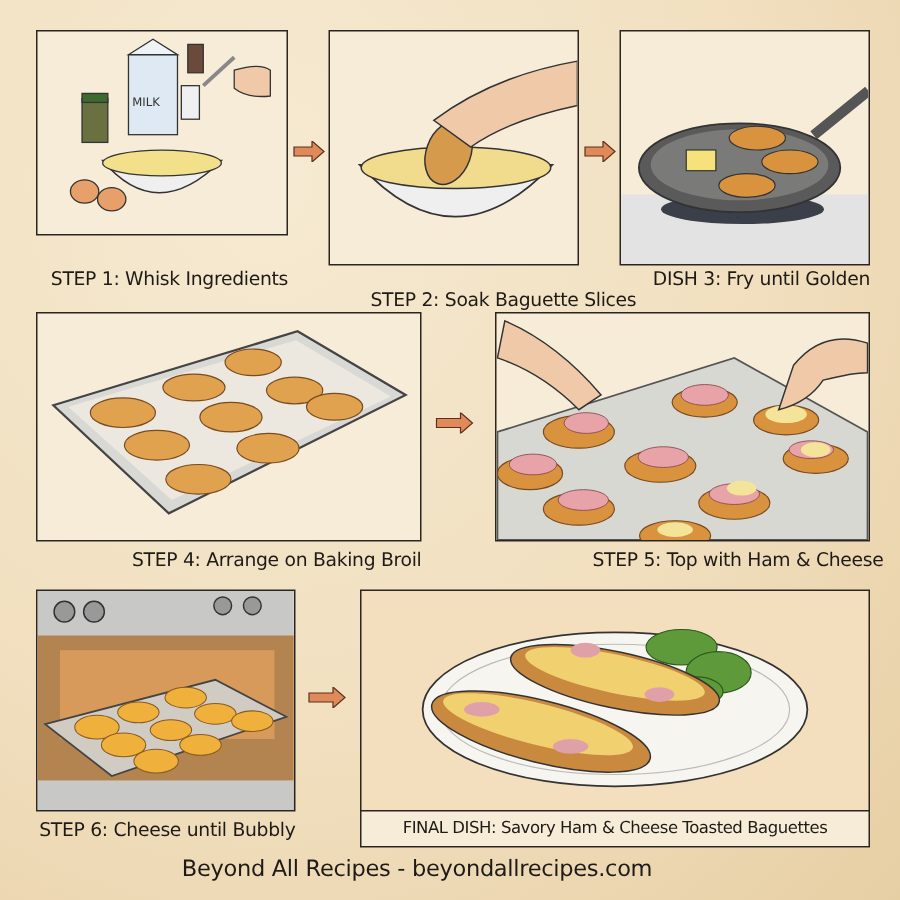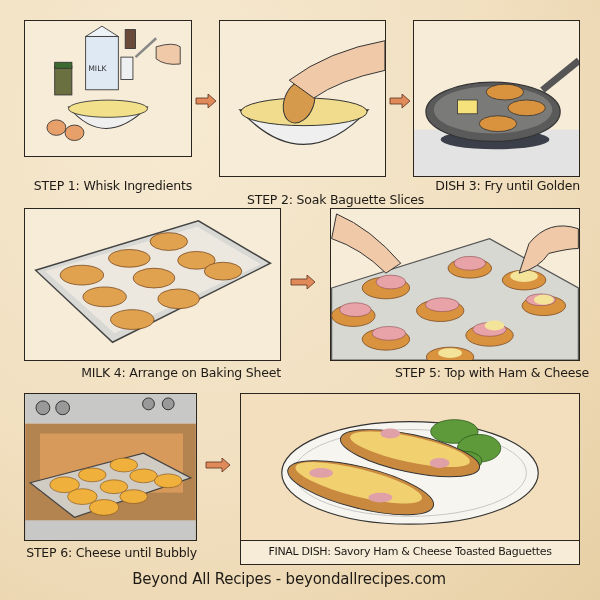--- a/index.html
+++ b/index.html
@@ -3,21 +3,21 @@
 <meta charset="utf-8">
 <style>
   html,body{margin:0;padding:0;}
   body{width:600px;height:600px;overflow:hidden;position:relative;
     background:radial-gradient(ellipse at 30% 20%,#f6ead2 0%,#f1dfbf 55%,#e7cfa4 100%);
     font-family:"DejaVu Sans",sans-serif;color:#1e1a16;}
   .panel{position:absolute;border:1.6px solid #2b2520;background:#f7ecd8;box-sizing:border-box;overflow:hidden;}
   .panel svg{position:absolute;left:0;top:0;width:100%;height:100%;}
   .caption{position:absolute;font-size:12.5px;letter-spacing:-0.2px;text-align:right;white-space:nowrap;}
   .arrow{position:absolute;width:22px;height:14px;}
-  .footer{position:absolute;left:0;width:556px;top:570px;text-align:center;font-size:15px;letter-spacing:-0.2px;margin-left:11px;}
+  .footer{position:absolute;left:0;width:556px;top:570px;text-align:center;font-size:15px;letter-spacing:-0.2px;}
   .final-cap{position:absolute;left:240px;top:540px;width:340px;height:25px;border:1.6px solid #2b2520;box-sizing:border-box;background:#f7ecd8;font-size:11px;line-height:22px;text-align:center;letter-spacing:-0.3px;}
 </style>
 </head>
 <body>
 
 <div class="panel" style="left:24px;top:20px;width:168px;height:137px;">
   <svg viewBox="0 0 168 157">
     <rect x="58" y="18" width="38" height="62" fill="#dfe9f3" stroke="#333" stroke-width="1"></rect>
     <polygon points="58,18 77,6 96,18" fill="#eef3f8" stroke="#333" stroke-width="1"></polygon>
     <text x="61" y="58" font-size="9" font-family="DejaVu Sans,sans-serif" fill="#333">MILK</text>
@@ -78,21 +78,21 @@
         <ellipse cx="145" cy="33" rx="19" ry="9"></ellipse>
       <ellipse cx="80" cy="89" rx="22" ry="10"></ellipse>
         <ellipse cx="130" cy="70" rx="21" ry="10"></ellipse>
         <ellipse cx="173" cy="52" rx="19" ry="9"></ellipse>
       <ellipse cx="108" cy="112" rx="22" ry="10"></ellipse>
         <ellipse cx="155" cy="91" rx="21" ry="10"></ellipse>
         <ellipse cx="200" cy="63" rx="19" ry="9"></ellipse>
     </g>
   </svg>
 </div>
-<div class="caption" style="left:24px;top:365px;width:257px;">MILK 4: Arrange on Baking Sheet</div>
+<div class="caption" style="left:24px;top:365px;width:257px;">STEP 4: Arrange on Baking Broil</div>
 
 <svg class="arrow" style="left:290px;top:275px;width:26px;" viewBox="0 0 26 14">
     <polygon points="1,4 17,4 17,0 25,7 17,14 17,10 1,10" fill="#e08a5a" stroke="#5a3020" stroke-width="0.8"></polygon>
   </svg>
 
 <div class="panel" style="left:330px;top:208px;width:250px;height:153px;">
   <svg viewBox="0 0 250 153">
     <polygon points="0,80 160,30 250,80 250,153 0,153" fill="#d8d8d2" stroke="#555" stroke-width="1.2"></polygon>
     <g fill="#d9923e" stroke="#7a4a20" stroke-width="0.8">
       <ellipse cx="55" cy="80" rx="24" ry="11"></ellipse>

